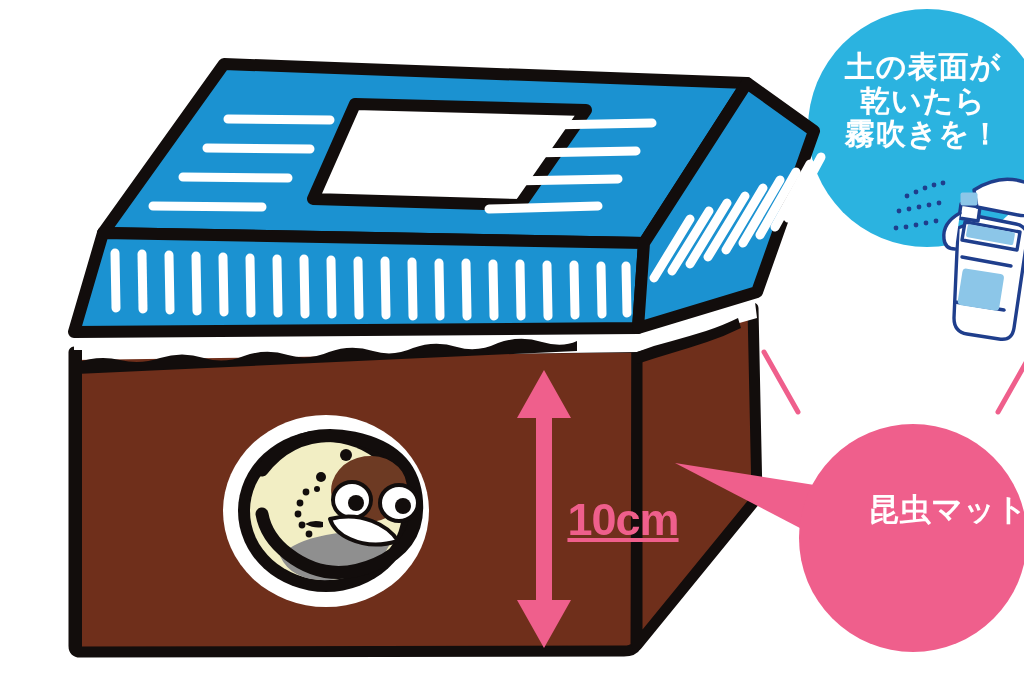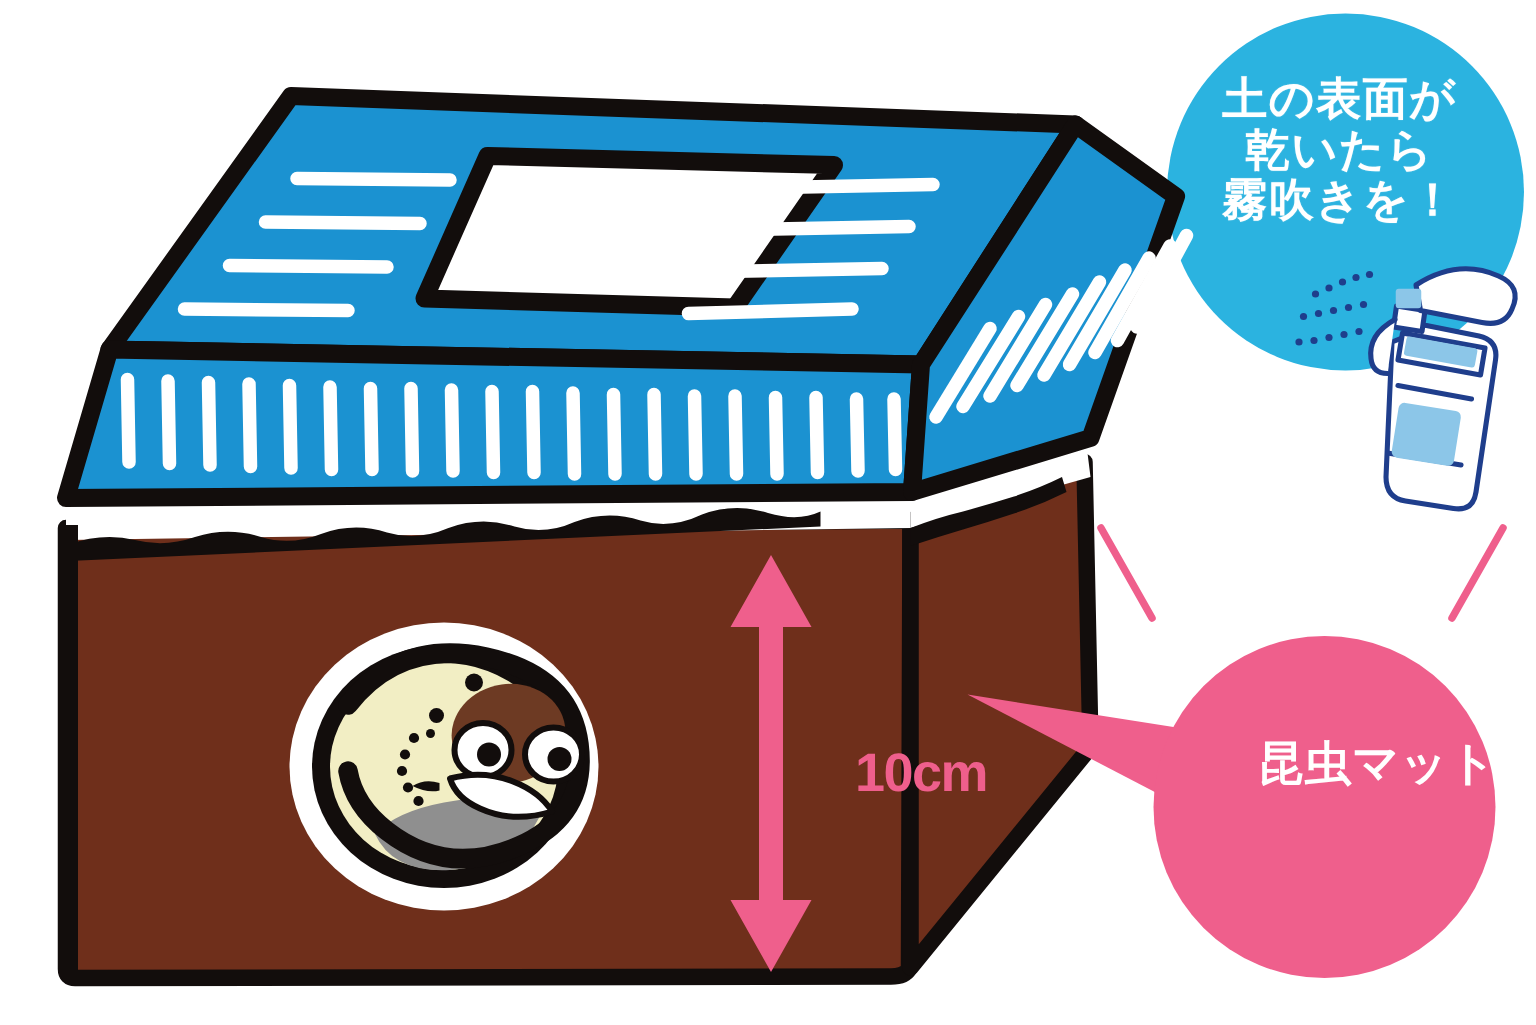--- a/index.html
+++ b/index.html
@@ -1,21 +1,21 @@
 <!DOCTYPE html>
 <html><head>
 <meta charset="utf-8">
 <style>
   html,body{margin:0;padding:0;background:#ffffff;}
   body{
     width:1024px;height:683px;overflow:hidden;
     font-family:"Liberation Sans","DejaVu Sans",sans-serif;
     position:relative;
   }
-  #stage{position:absolute;inset:0;width:889px;height:683px;}
+  #stage{position:absolute;inset:0;width:889px;height:683px;margin-left:30px;}
   svg.layer{position:absolute;left:0;top:0;width:1024px;height:683px;}
   .txt{
     position:absolute;
     font-family:"DejaVu Sans","Liberation Sans",sans-serif;
     font-weight:bold;
     line-height:1.12;
     text-align:center;
     white-space:pre-line;
     user-select:none;
   }
@@ -28,23 +28,24 @@
     left:760px;top:339px;width:238px;
     color:#ef5f8c;font-size:25px;letter-spacing:0.5px;
   }
   #pink-callout-text{
     left:760px;top:466px;width:238px;
     color:#ffffff;font-size:23px;letter-spacing:0.5px;
   }
   #pink-callout-text .big{font-size:31px;display:block;text-align:right;}
   #pink-callout-text .mid{font-size:24px;display:block;}
   #dim-label{
-    left:528px;top:495px;width:130px;text-align:right;
-    color:#ef5f8c;font-size:36px;letter-spacing:-1px;
+    left:528px;top:495px;width:130px;text-align:center;
+    color:#ef5f8c;font-size:45px;letter-spacing:-1px;
     font-family:"Liberation Sans","DejaVu Sans",sans-serif;
+    text-decoration:underline;
   }
 </style>
 </head>
 <body>
 
 <div id="stage">
 
   <svg class="layer" viewBox="0 0 1024 683">
     <circle cx="897" cy="128" r="119" fill="#2bb3e0"></circle>
 

